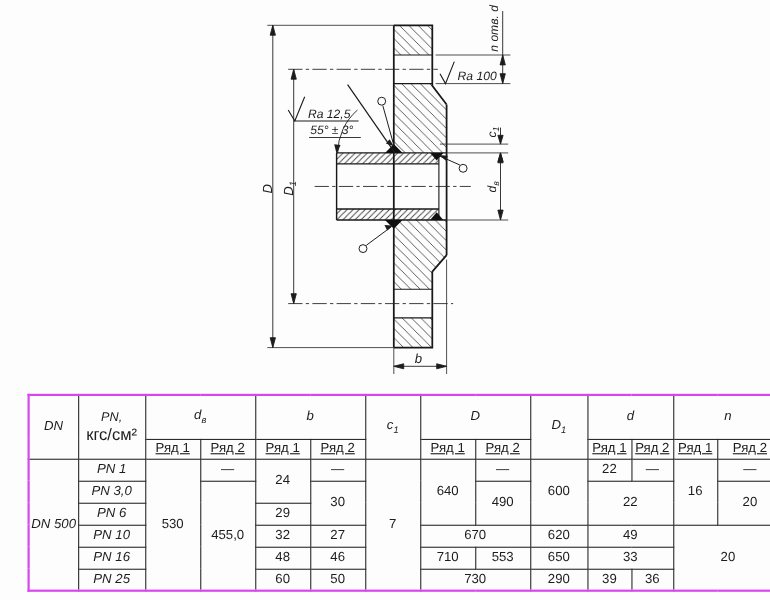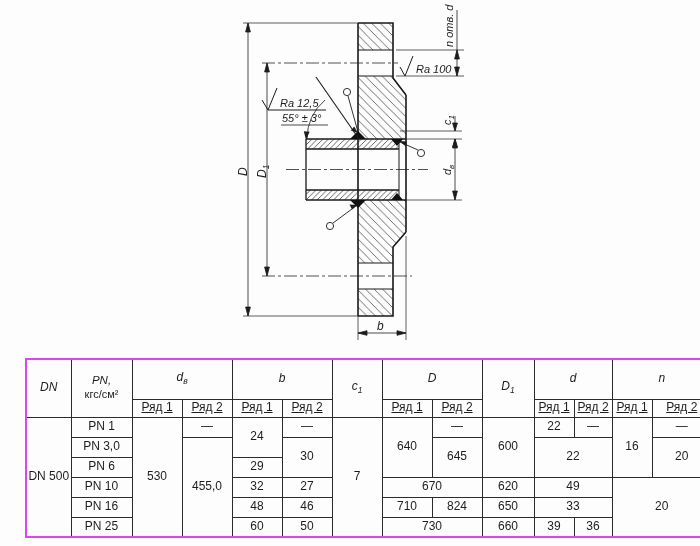--- a/index.html
+++ b/index.html
@@ -7,22 +7,22 @@
          font-family:"Liberation Sans",sans-serif;color:#1d1d1d;}
   #drawing{position:absolute;left:0;top:0;}
   svg text{font-family:"Liberation Sans",sans-serif;font-style:italic;fill:#1d1d1d;}
   table.tbl{position:absolute;left:25px;top:358px;width:686px;border-collapse:collapse;
             table-layout:fixed;border:2px solid #d946ef;}
   table.tbl td{border:1px solid #2b2b2b;text-align:center;vertical-align:middle;
                padding:0;font-size:12px;color:#1d1d1d;line-height:1.15;}
   td.hb{border-bottom:2px solid #2b2b2b;}
   td.hdr{font-style:italic;font-size:12.5px;}
   td.ryad{font-size:11px;}
-  td.pnl{font-size:11.5px;}
-  td.dnl{font-size:12px;}
+  td.pnl{font-style:italic;font-size:11.5px;}
+  td.dnl{font-style:italic;font-size:12px;}
   tr.hr1{height:40px;} tr.hr2{height:18px;text-decoration:underline;} tr.dr{height:20px;}
   sub{font-size:8.5px;}
 </style>
 </head>
 <body>
 
 <div id="stage">
 
   <svg id="drawing" width="700" height="356" viewBox="0 0 700 356">
     <defs>
@@ -172,21 +172,21 @@
         <col style="width:40px">
         <col style="width:38px">
       <col style="width:40px">
         <col style="width:60px">
     </colgroup>
     <tbody>
         <tr class="hr1">
       <td rowspan="2" class="hdr hb">DN</td>
       <td rowspan="2" class="hb">
         <span style="font-style:italic;font-size:11.5px">PN,</span><br>
-        <span style="font-size:11px">кгс/см²</span>
+        <span style="font-size:15px">кгс/см²</span>
       </td>
       <td colspan="2" class="hdr">
         <i>d</i><sub>в</sub></td>
       <td colspan="2" class="hdr">b</td>
       <td rowspan="2" class="hdr hb">
         <i>c</i><sub>1</sub></td>
       <td colspan="2" class="hdr">D</td>
       <td rowspan="2" class="hdr hb">
         <i>D</i><sub>1</sub></td>
       <td colspan="2" class="hdr">d</td>
@@ -217,21 +217,21 @@
       <td rowspan="3">600</td>
       <td>22</td>
       <td>—</td>
       <td rowspan="3">16</td>
       <td>—</td>
     </tr>
     <tr class="dr">
       <td class="pnl">PN 3,0</td>
       <td rowspan="5">455,0</td>
       <td rowspan="2">30</td>
-      <td rowspan="2">645</td>
+      <td rowspan="2">490</td>
       <td colspan="2" rowspan="2">22</td>
       <td rowspan="2">20</td>
     </tr>
     <tr class="dr">
       <td class="pnl">PN 6</td>
       <td>29</td>
     </tr>
     <tr class="dr">
       <td class="pnl">PN 10</td>
       <td>32</td>
@@ -239,28 +239,28 @@
       <td colspan="2">670</td>
       <td>620</td>
       <td colspan="2">49</td>
       <td colspan="2" rowspan="3">20</td>
     </tr>
     <tr class="dr">
       <td class="pnl">PN 16</td>
       <td>48</td>
       <td>46</td>
       <td>710</td>
-      <td>824</td>
+      <td>553</td>
       <td>650</td>
       <td colspan="2">33</td>
     </tr>
     <tr class="dr">
       <td class="pnl">PN 25</td>
       <td>60</td>
       <td>50</td>
       <td colspan="2">730</td>
-      <td>660</td>
+      <td>290</td>
       <td>39</td>
       <td>36</td>
     </tr>
   </tbody>
     </table>
 </div>
 
 </body></html>

